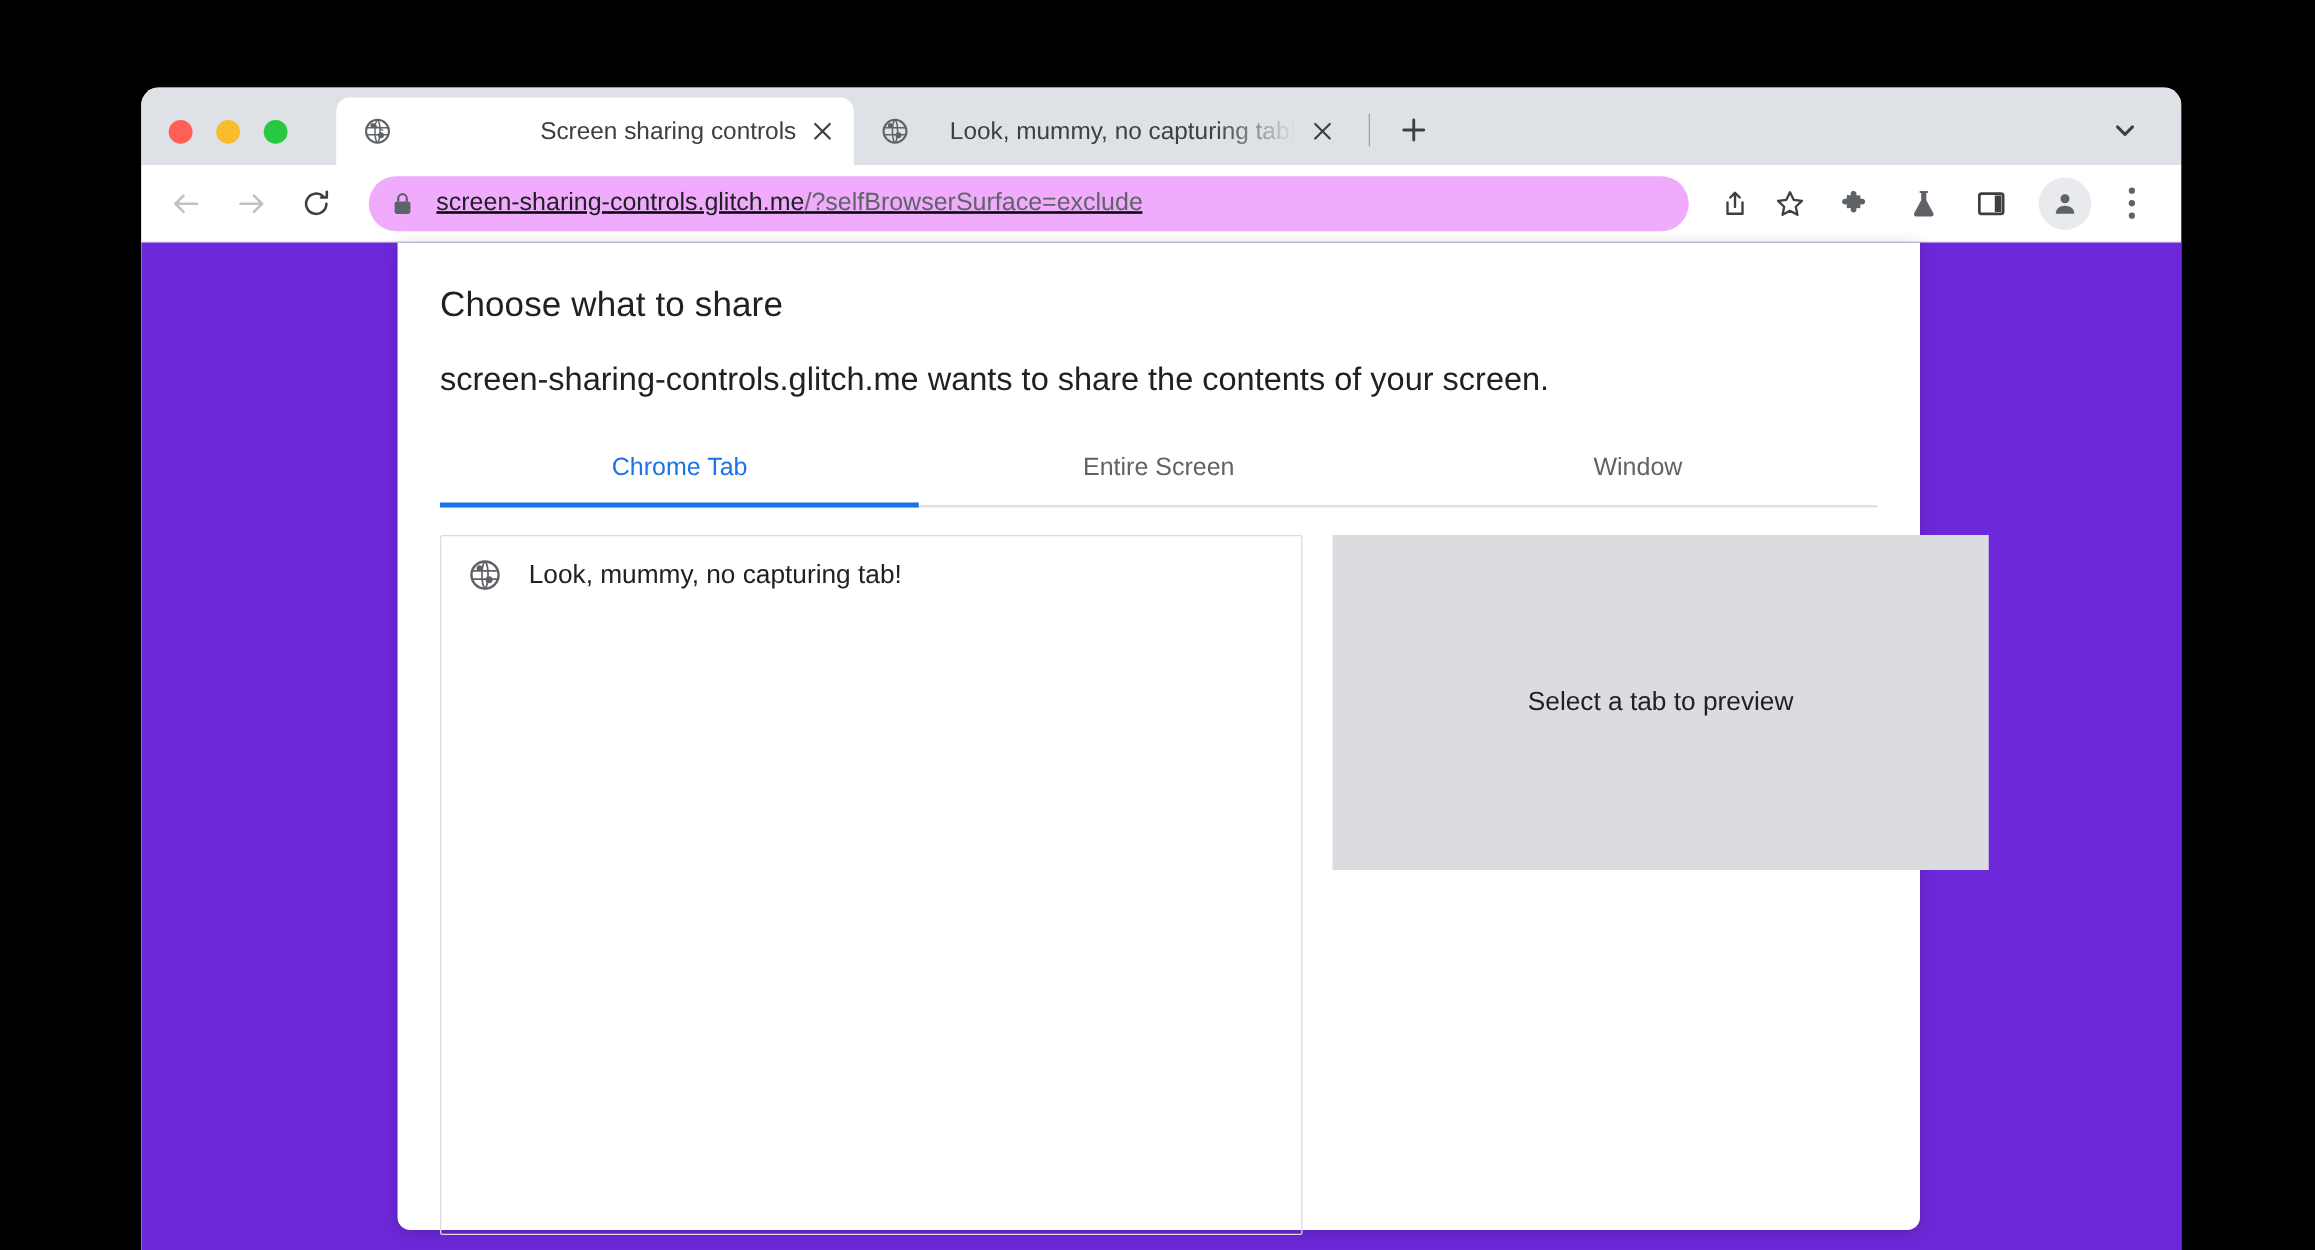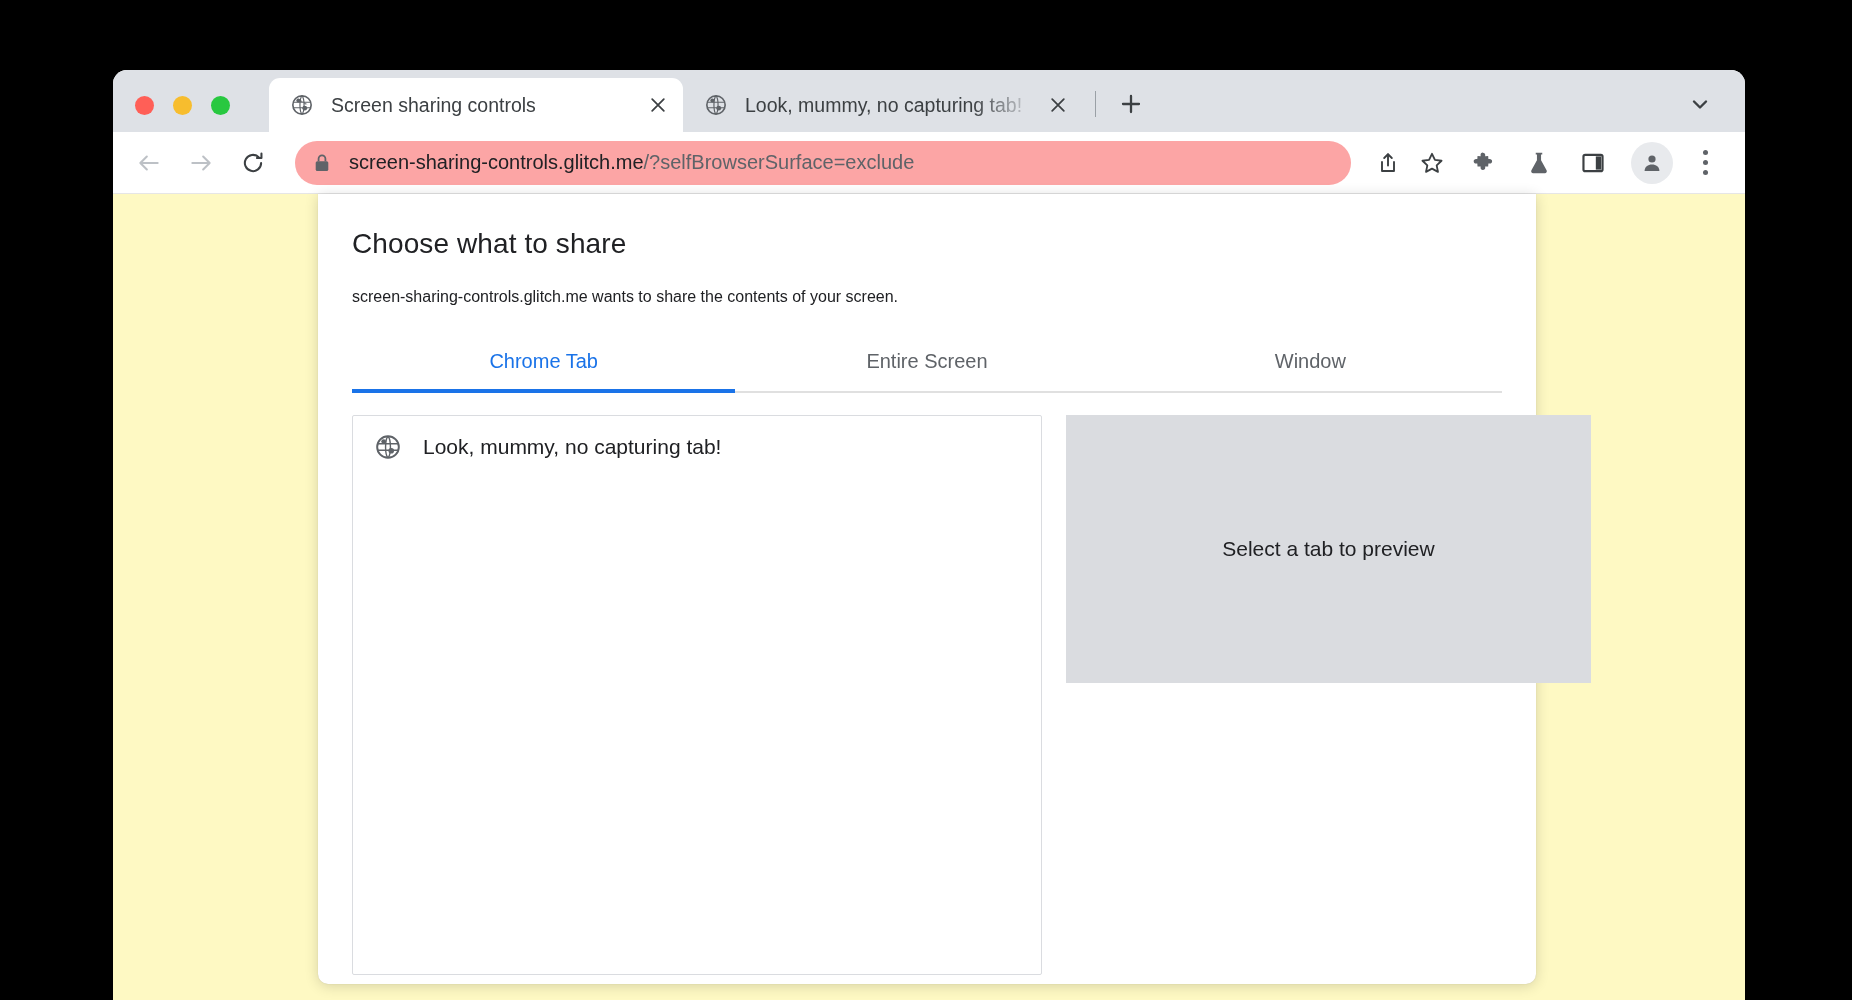--- a/index.html
+++ b/index.html
@@ -33,20 +33,21 @@
   }
 
   
   .tab-strip {
     position: relative;
     height: 62px;
     background: #dee1e6;
     display: flex;
     align-items: flex-end;
     padding-left: 22px;
+    text-align: right;
   }
 
   .traffic-lights {
     position: absolute;
     left: 22px;
     top: 26px;
     display: flex;
     gap: 19px;
     align-items: center;
   }
@@ -136,27 +137,28 @@
   .nav-btn {
     width: 44px; height: 44px;
     display: flex; align-items: center; justify-content: center;
     margin-right: 8px;
     flex: 0 0 44px;
   }
 
   .omnibox {
     flex: 1 1 auto;
     height: 44px;
-    background: #fca5a5;
+    background: #f0abfc;
     border-radius: 22px;
     display: flex;
     align-items: center;
     padding: 0 18px;
     margin: 0 14px 0 12px;
     min-width: 0;
+    text-decoration: underline;
   }
   .lock-icon { flex: 0 0 18px; margin-right: 18px; display:flex; align-items:center;}
   .url-text {
     font-size: 20px;
     color: #202124;
     white-space: nowrap;
     overflow: hidden;
   }
   .url-text .url-dim { color: #5f6368; }
 
@@ -191,21 +193,21 @@
     margin-left: 12px;
   }
   .menu-dots span {
     width: 5px; height: 5px; border-radius: 50%; background: #5f6368;
   }
 
   
   .viewport {
     position: relative;
     height: 806px;
-    background: #fef9c3;
+    background: #6d28d9;
     padding-left: 44px;
   }
 
   
   .share-dialog {
     position: absolute;
     left: 205px;
     top: 0px;
     width: 1218px;
     height: 790px;
@@ -218,21 +220,21 @@
 
   .dialog-title {
     font-size: 28px;
     font-weight: 400;
     color: #202124;
     letter-spacing: 0.1px;
   }
 
   .dialog-subtitle {
     margin-top: 28px;
-    font-size: 16px;
+    font-size: 26px;
     color: #202124;
   }
 
   .dialog-tabs {
     margin-top: 34px;
     display: flex;
     border-bottom: 2px solid #e0e0e0;
   }
   .dialog-tab {
     flex: 1 1 0;

